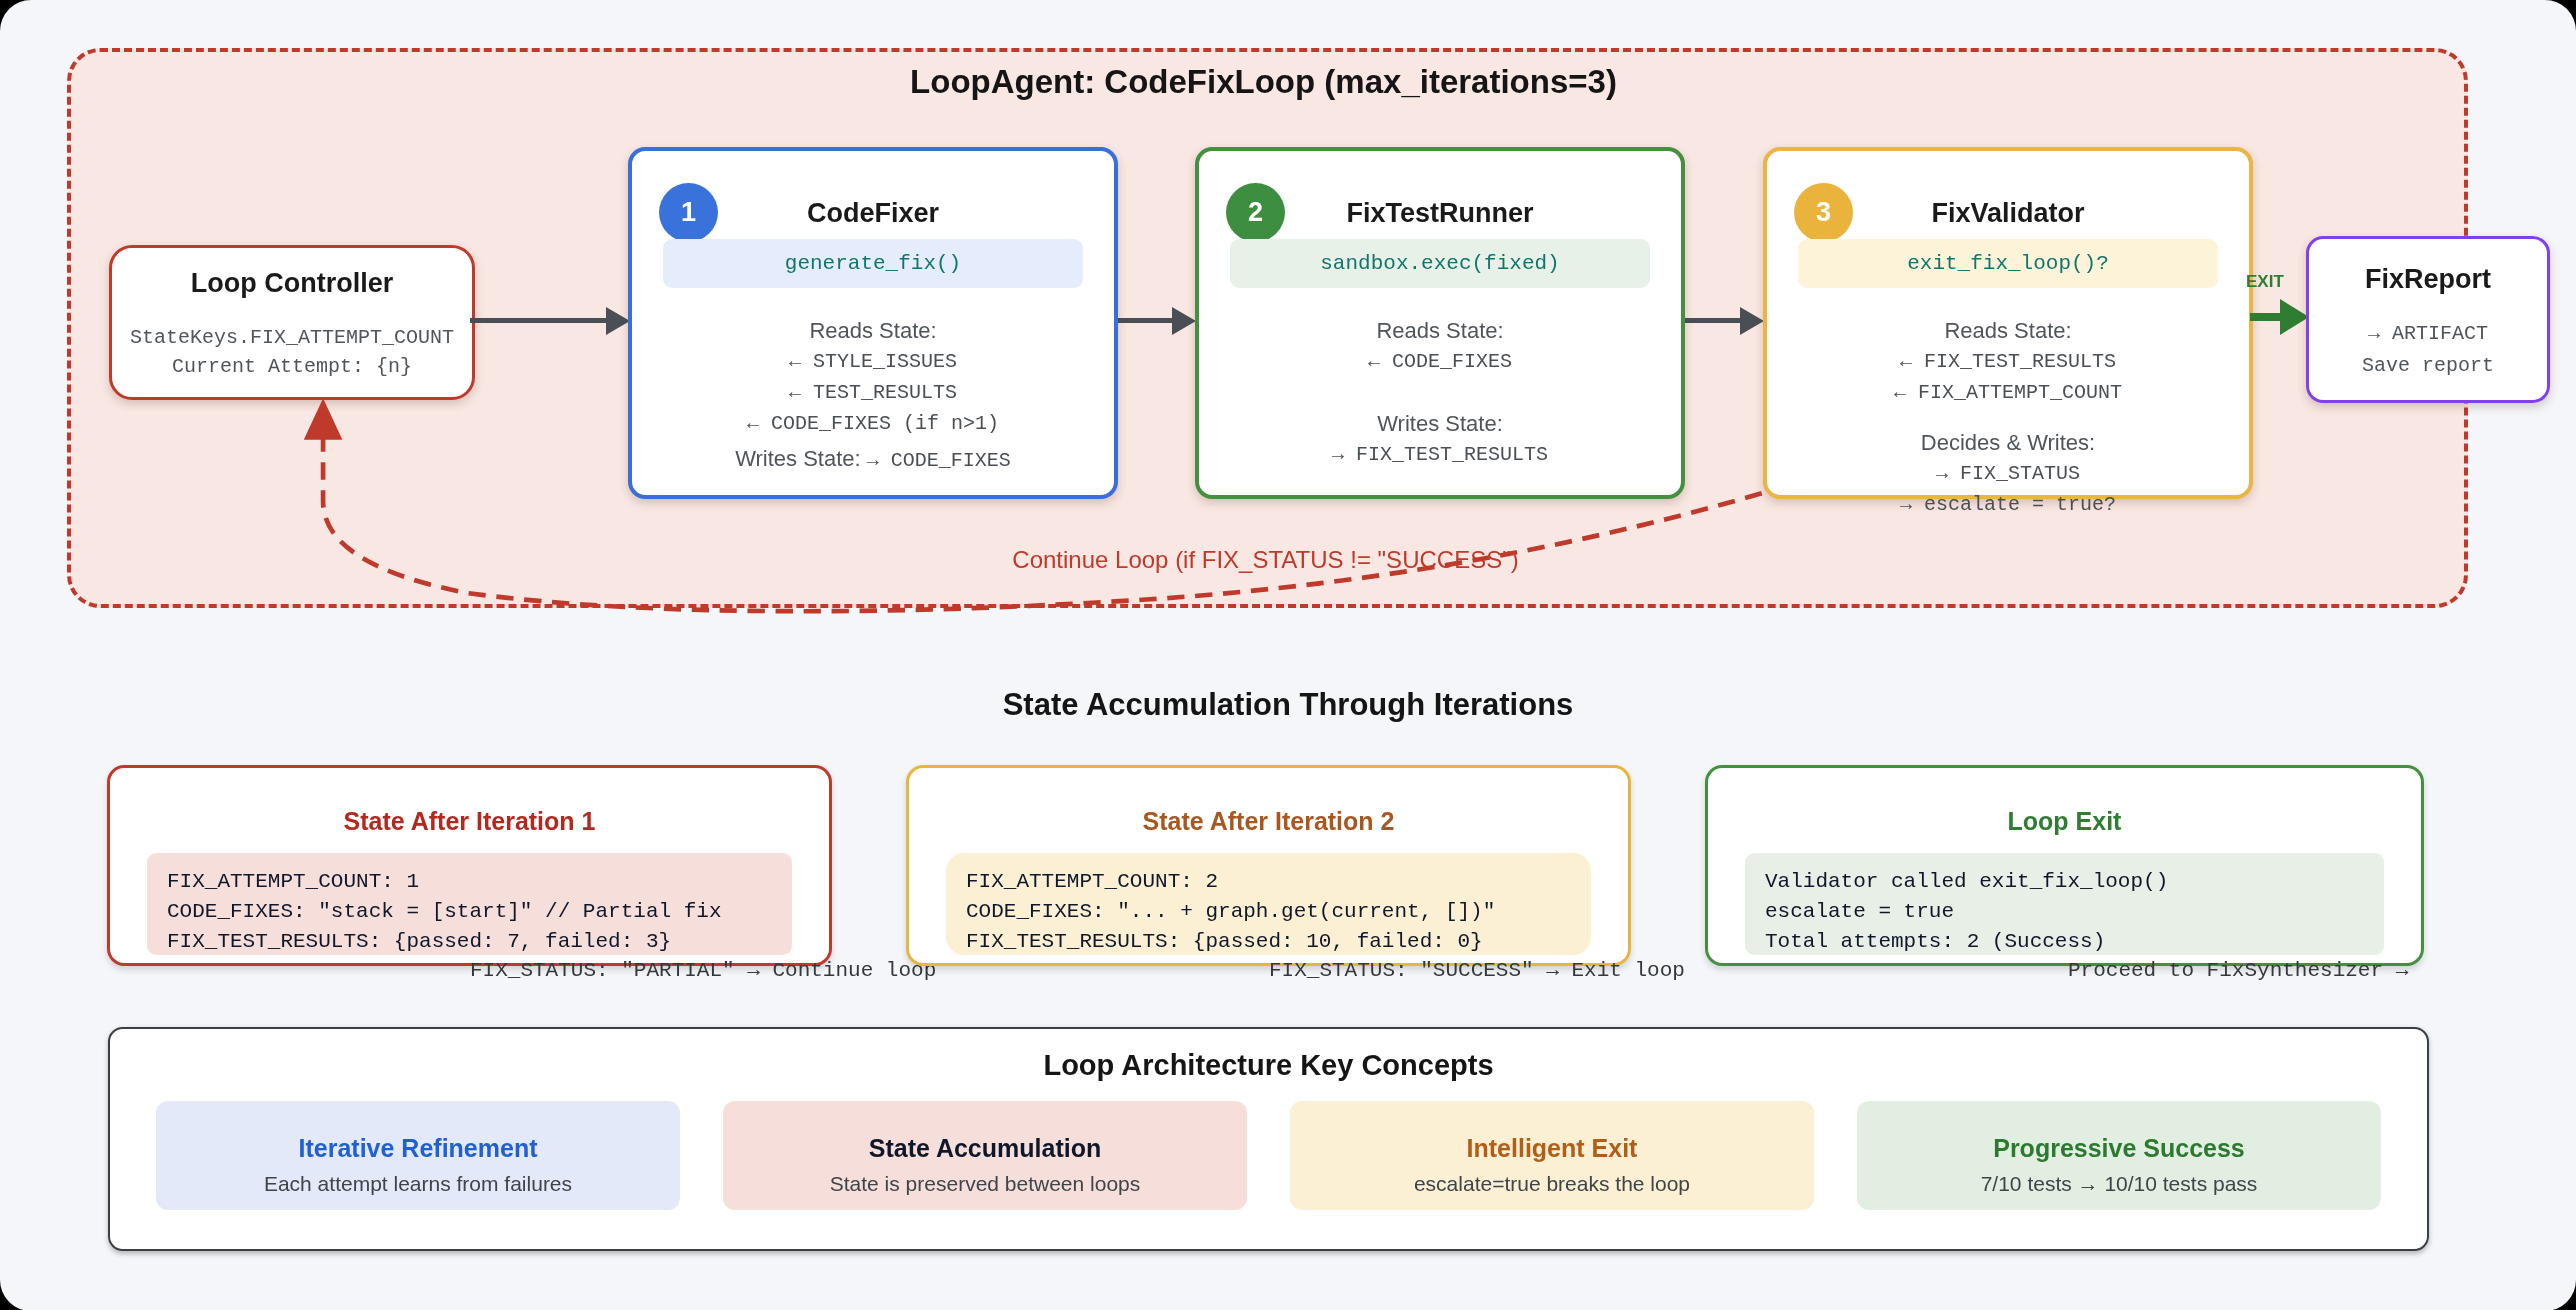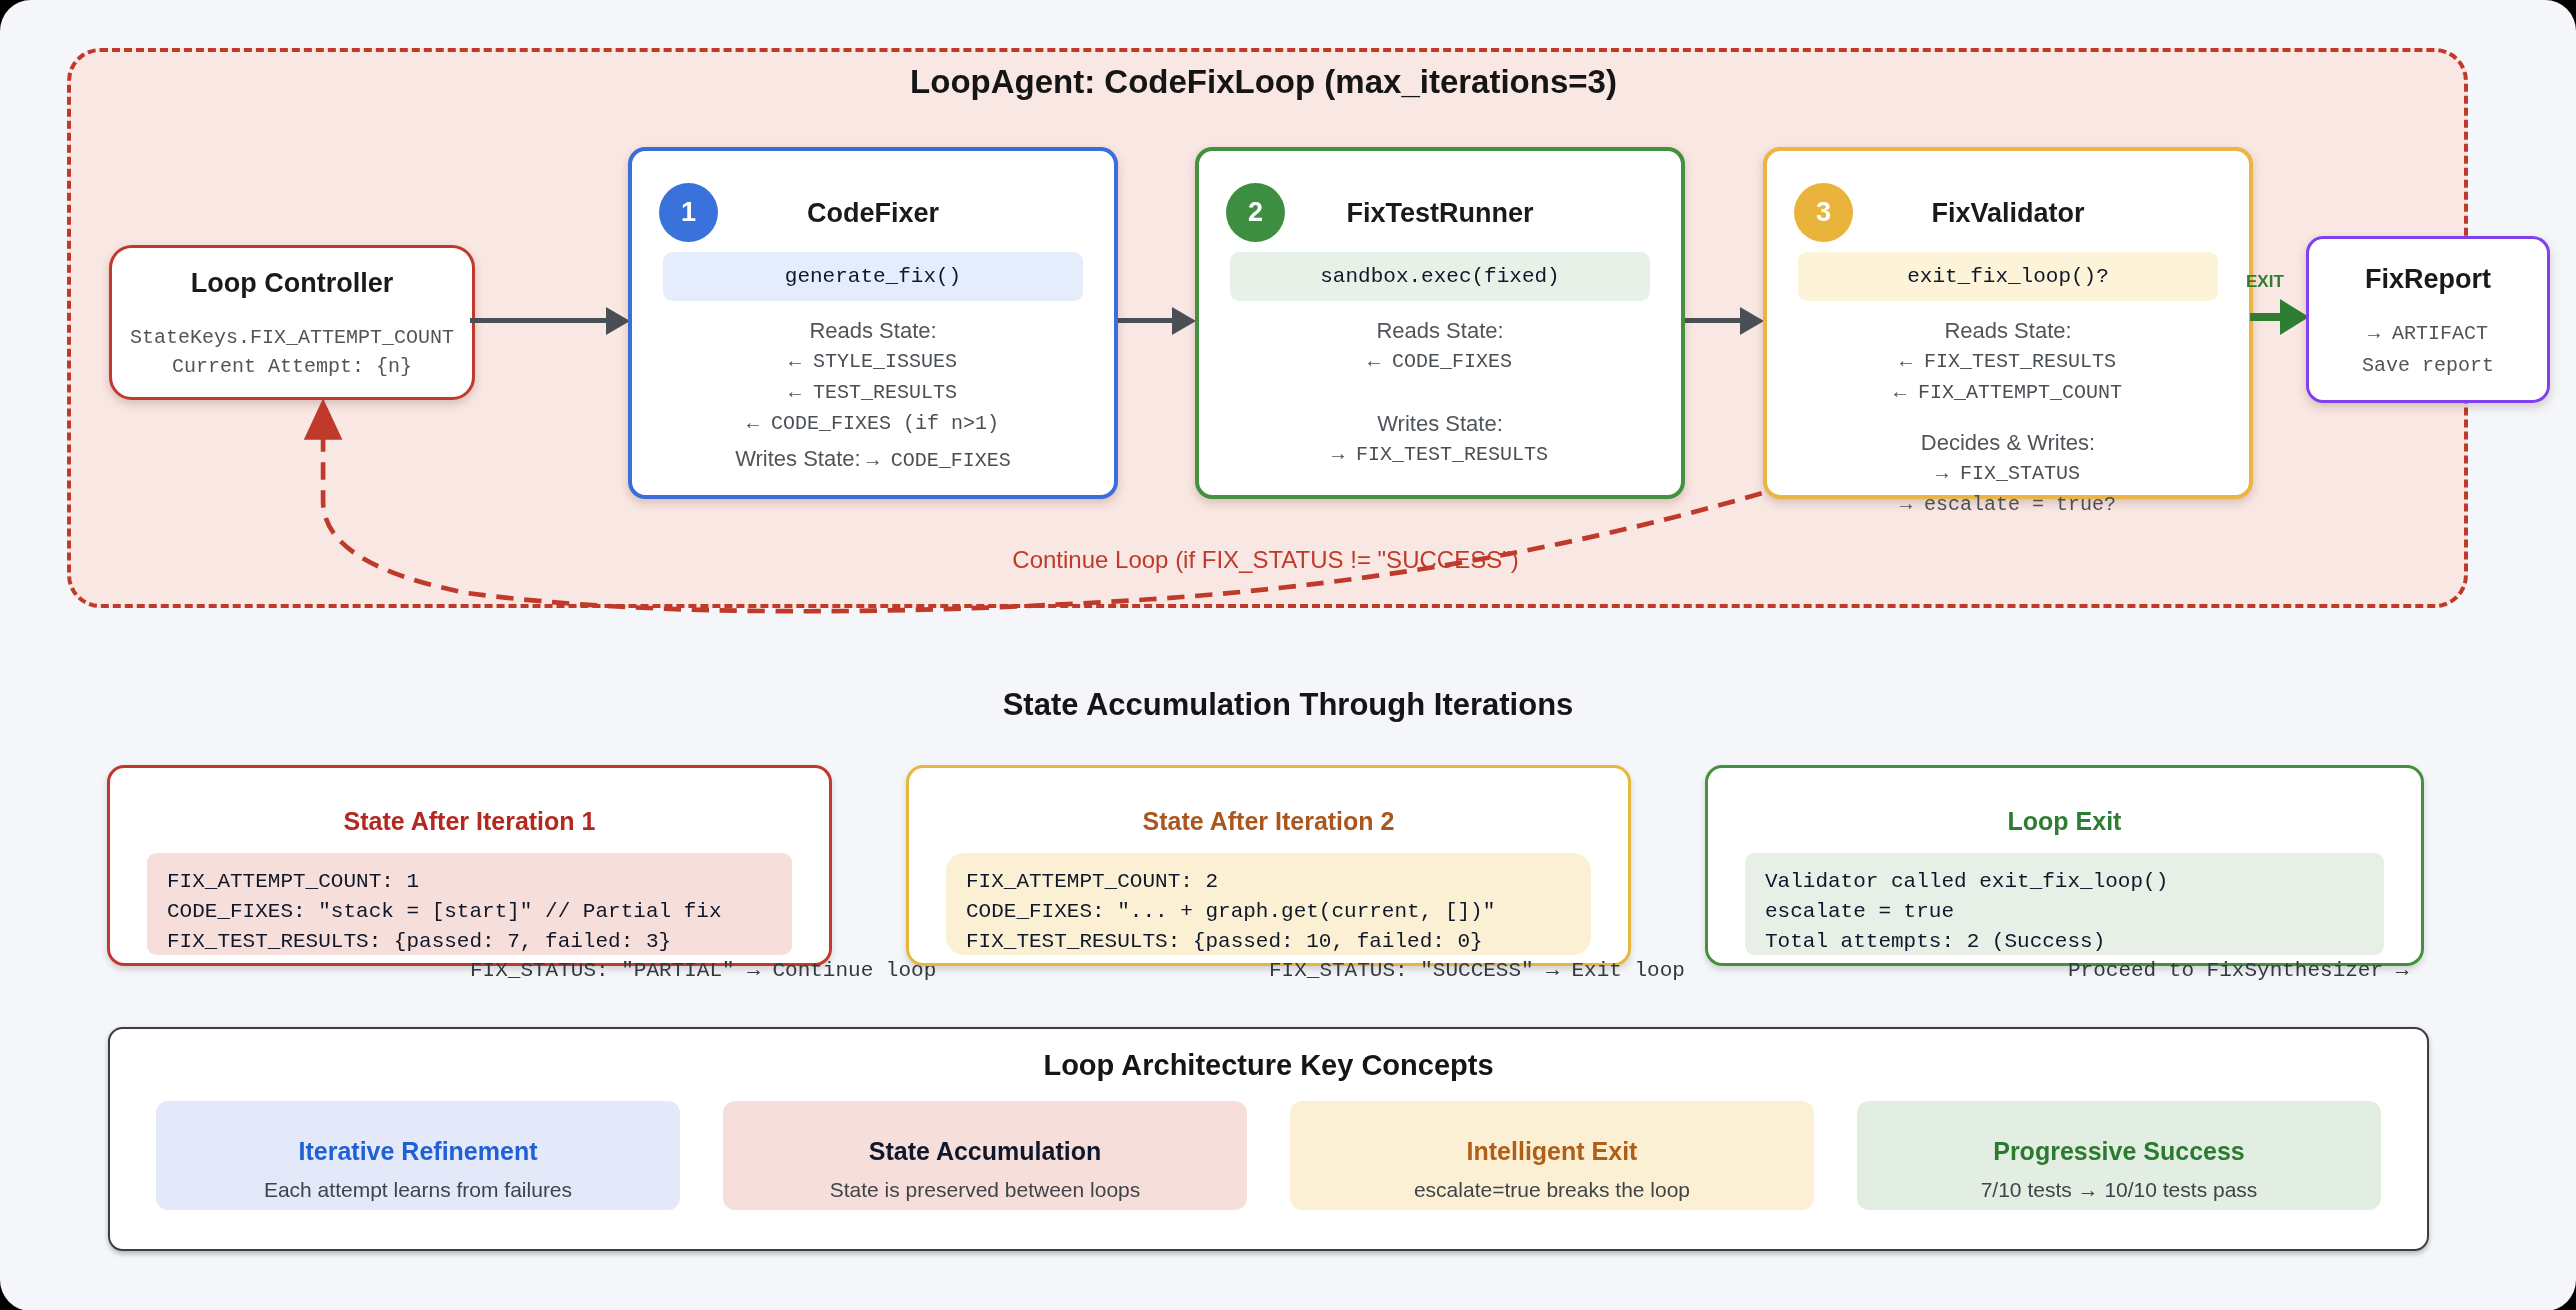--- a/index.html
+++ b/index.html
@@ -23,22 +23,22 @@
   .agent-blue{left:628px;border:4px solid #3a6edb;}
   .agent-green{left:1195px;border:4px solid #43913f;}
   .agent-amber{left:1763px;border:4px solid #eab543;}
   .numcircle{position:absolute;left:27px;top:32px;width:59px;height:59px;border-radius:50%;
     color:#fff;font-size:27px;font-weight:bold;display:flex;align-items:center;justify-content:center;}
   .agent-blue .numcircle{background:#3a72db;}
   .agent-green .numcircle{background:#3e8e41;}
   .agent-amber .numcircle{background:#eab33c;}
   .agent h2{margin:0;position:absolute;top:47px;left:0;width:100%;text-align:center;
     font-size:27px;font-weight:bold;color:#1a1a1a;}
-  .pill{position:absolute;left:31px;right:31px;top:101px;height:49px;line-height:49px;border-radius:9.3px;
-    text-align:center;font-family:"Liberation Mono",monospace;font-size:21px;color:#0f172a;}
+  .pill{position:absolute;left:31px;right:31px;top:88px;height:49px;line-height:49px;border-radius:9.3px;
+    text-align:center;font-family:"Liberation Mono",monospace;font-size:21px;color:#0f766e;}
   .agent-blue .pill{background:#e5ecfb;}
   .agent-green .pill{background:#e7f1e7;}
   .agent-amber .pill{background:#fcf3d8;}
   .agent-lines{position:absolute;top:164px;left:0;width:100%;text-align:center;}
   .line{height:31px;line-height:31px;font-size:22px;color:#50555a;white-space:nowrap;}
   .line.m{font-family:"Liberation Mono",monospace;font-size:20px;color:#4a4f54;}
   .spacer{height:31px;} .spacer-sm{height:18.7px;}
   .writes-inline{margin-top:4px;}
   .writes-inline .lbl{font-size:22px;color:#50555a;}
   .writes-inline .val{font-family:"Liberation Mono",monospace;font-size:20px;color:#4a4f54;}
@@ -81,21 +81,21 @@
     line-height:30px;white-space:nowrap;}
   .status-line{margin:2.7px 0 0 37px;padding-left:323px;white-space:nowrap;
     font-family:"Liberation Mono",monospace;font-size:21px;color:#33383c;line-height:27px;}
 
   
   .concepts-card{position:absolute;left:108px;top:1027px;width:2317px;height:220px;background:#fff;
     border:2.7px solid #3a3f45;border-radius:14.7px;box-shadow:0 2.7px 5.3px rgba(0,0,0,.25);}
   .concepts-card h2{margin:0;padding-top:20px;text-align:center;font-size:29px;font-weight:bold;color:#151515;}
   .tiles{margin-top:18.7px;display:flex;justify-content:center;gap:43px;}
   .tile{width:524px;height:109px;border-radius:12px;text-align:center;}
-  .tile h4{margin:12px;padding-top:24px;font-size:25px;font-weight:bold;}
+  .tile h4{margin:0;padding-top:33px;font-size:25px;font-weight:bold;}
   .tile p{margin:9.3px 0 0;font-size:21px;color:#3f4449;}
   .tile-blue{background:#e3e9f9;} .tile-blue h4{color:#2160d3;}
   .tile-pink{background:#f6dfdb;} .tile-pink h4{color:#0f172a;}
   .tile-cream{background:#fbf0d3;} .tile-cream h4{color:#b05e18;}
   .tile-green{background:#e3eee3;} .tile-green h4{color:#2c7a2f;}
 </style>
 </head>
 <body>
 
 <div class="page">

